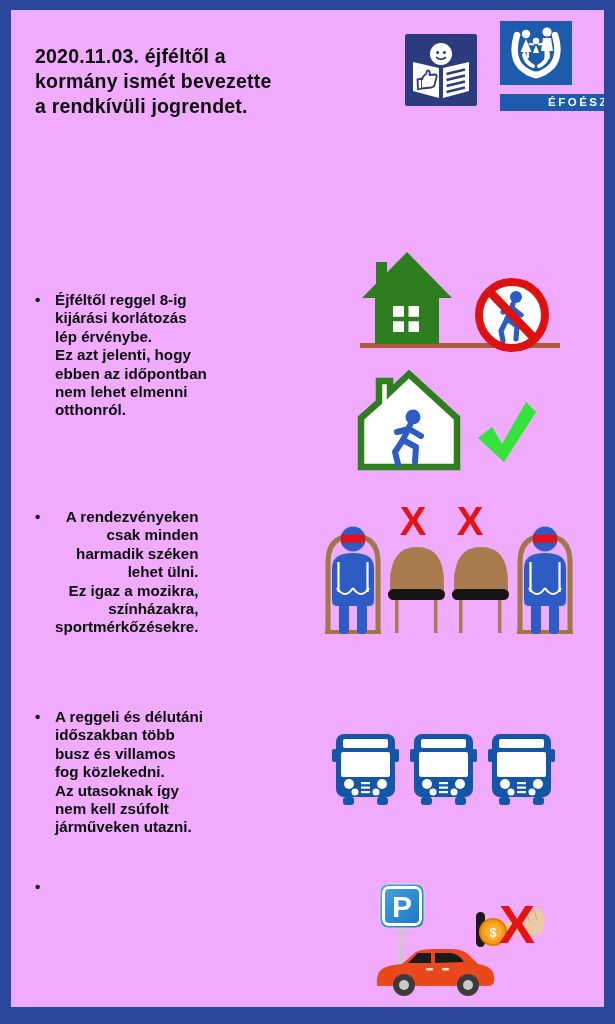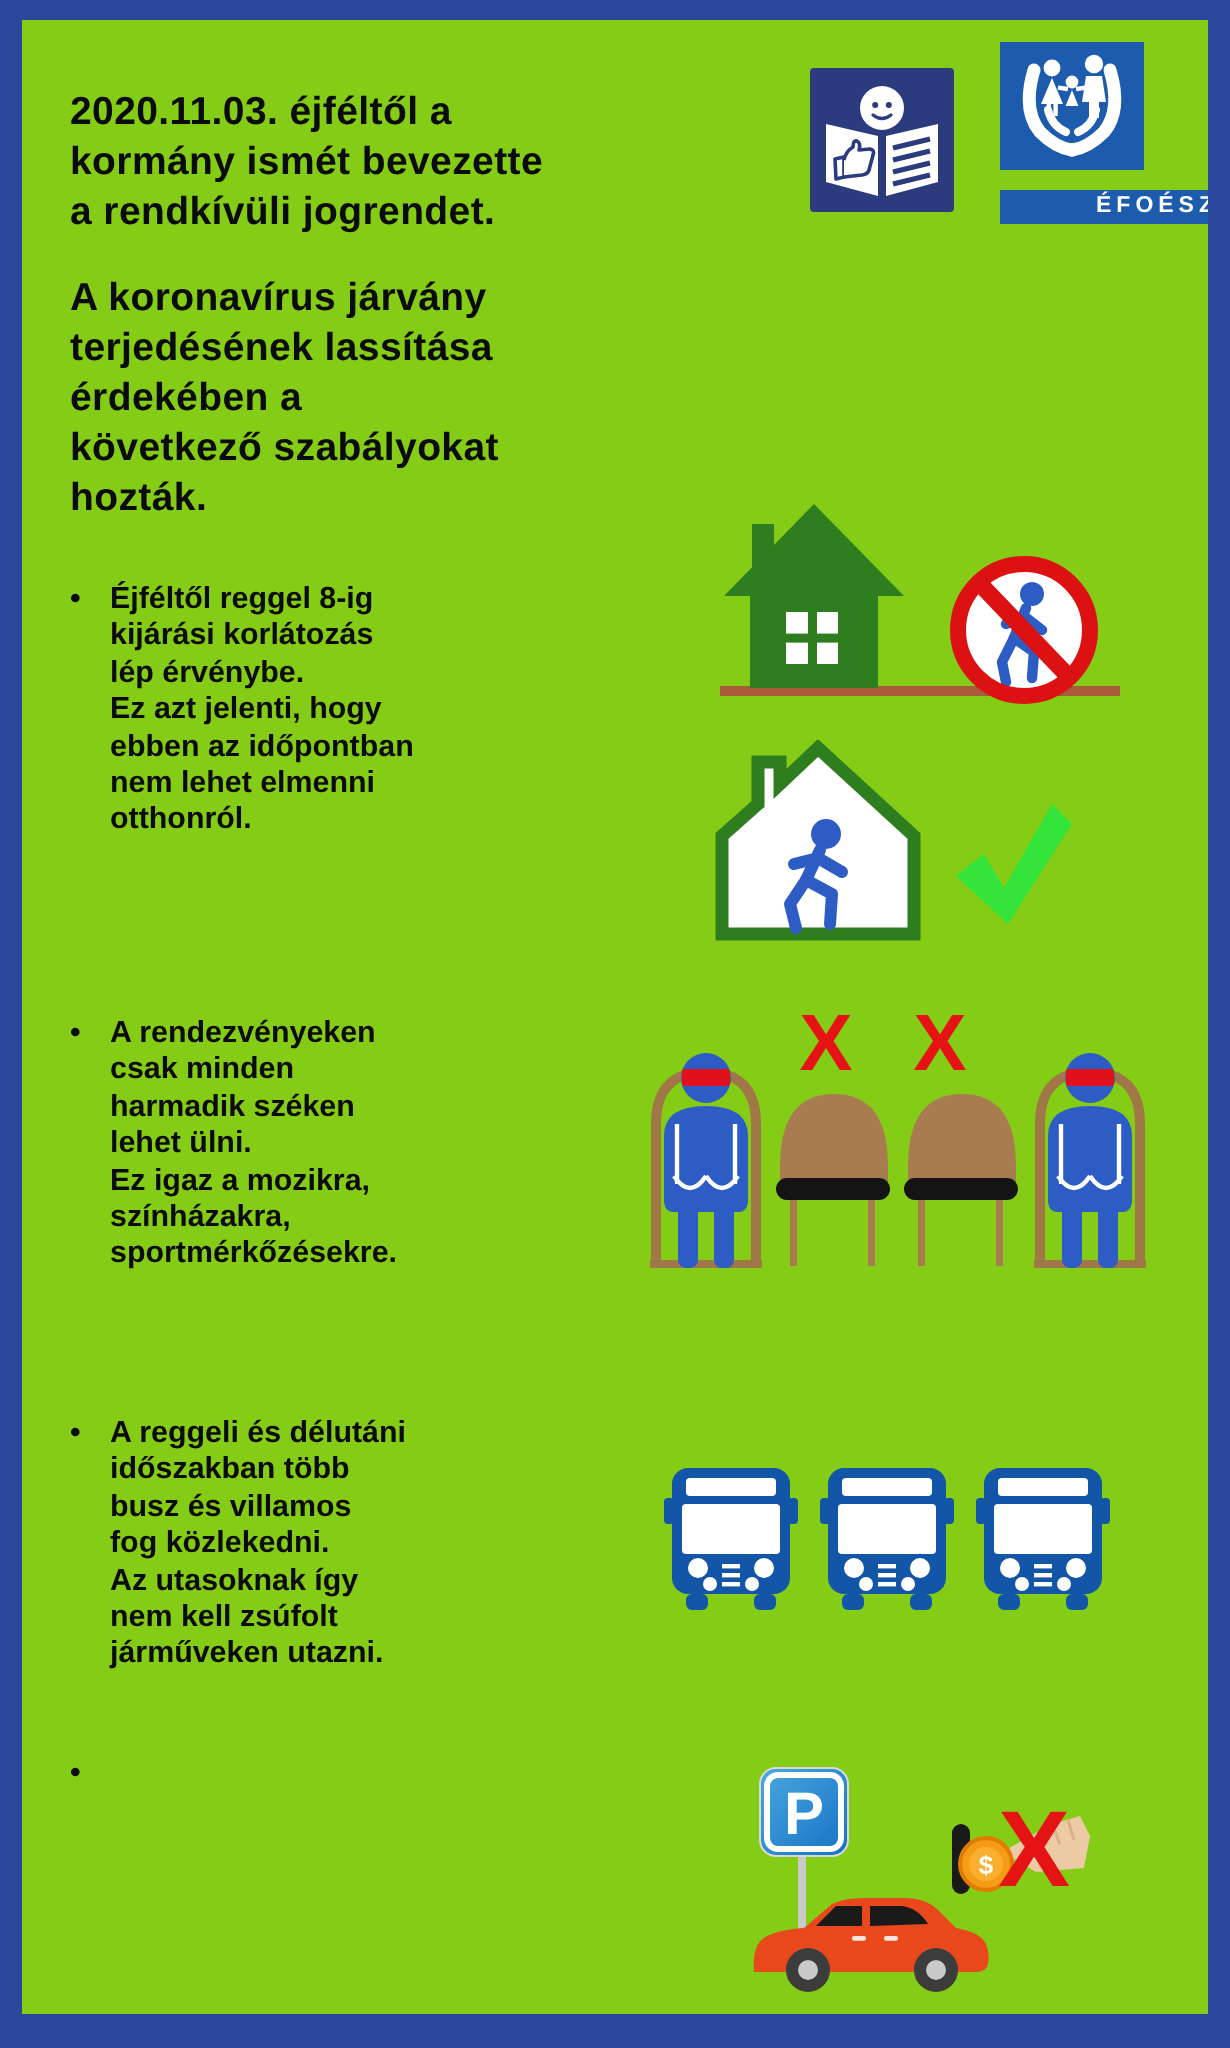--- a/index.html
+++ b/index.html
@@ -1,17 +1,17 @@
 <!DOCTYPE html>
 <html style="--frame_blue: #2a479c; --logo_navy: #2b3b7e; --logo_blue: #1d5cac; --house_green: #2e7d1f; --ground_brown: #a85a3a; --ban_red: #dc1111; --person_blue: #2e5cc5; --check_green: #35e43a; --chair_brown: #a97c50; --chair_outline: #a07848; --seat_black: #141414; --mask_red: #e0101c; --x_red: #e51313; --bus_blue: #1355a6; --psign_blue: #2f8cd2; --pole_gray: #c9c9c9; --car_orange: #e8481c; --window_dark: #1a1a1a; --tire_dark: #3c3c3c; --hub_gray: #c9c9c9; --slot_black: #1a1a1a; --coin_orange: #f59b16; --coin_inner: #fcae2e; --coin_edge: #e07c00; --hand_tan: #eccaa4;"><head>
 <meta charset="utf-8">
 <style>
   html,body { margin:0; padding:0; background:#ffffff; }
   .page {
-    position:relative; width:615px; height:1024px; background:#84cc16;
+    position:relative; width:615px; height:1024px; background:#f0abfc;
     font-family:"Liberation Sans", sans-serif; overflow:hidden;
   }
   .frame {
     position:absolute; inset:0; box-sizing:border-box;
     border-style:solid; border-color:var(--frame_blue);
     border-width:10px 11px 17px 11px; pointer-events:none; z-index:50;
   }
   .t { position:absolute; white-space:pre-line; font-weight:bold; color:#0b0b0b; }
   .h1 { font-size:19.5px; line-height:25px; letter-spacing:0.2px; }
   .body { font-size:15.2px; line-height:18.4px; }
@@ -52,25 +52,20 @@
   .f-hand   { fill:var(--hand_tan); }
 </style>
 </head>
 <body>
 
 <div class="page">
 
   <div class="t h1" style="left:35px; top:44px;">2020.11.03. éjféltől a
 kormány ismét bevezette
 a rendkívüli jogrendet.</div>
-  <div class="t h1" style="left:35px; top:137px;">A koronavírus járvány
-terjedésének lassítása
-érdekében a
-következő szabályokat
-hozták.</div>
 
   <svg class="logo" style="left:405px; top:34px;" width="72" height="72" viewBox="0 0 72 72">
     <rect width="72" height="72" rx="2" class="f-logonavy"></rect>
     <circle cx="36" cy="20" r="11" fill="#fff"></circle>
     <circle cx="32.6" cy="18.5" r="1.5" class="f-logonavy"></circle>
     <circle cx="39.4" cy="18.5" r="1.5" class="f-logonavy"></circle>
     <path d="M31.5 23.5 Q36 27 40.5 23.5" class="s-logonavy" stroke-width="1.6" stroke-linecap="round"></path>
     <path d="M8 28 L34 34 L34 64 L8 57 Z" fill="#fff"></path>
     <path d="M64 28 L38 34 L38 64 L64 57 Z" fill="#fff"></path>
     <g class="s-logonavy" stroke-width="2.6">
@@ -159,21 +154,21 @@
           <path d="M53 59 L41 62"></path>
         </g>
       </g>
     </g>
     <g transform="translate(122,30)">
       <polygon points="0,38 14,27 24,44 48,2 58,12 26,62" class="f-check"></polygon>
     </g>
   </svg>
 
   <div class="t body" style="left:35px; top:508px;">•</div>
-  <div class="t body" style="left:55px; top:508px;">A rendezvényeken
+  <div class="t body" style="left:55px; top:508px;text-align:right;">A rendezvényeken
 csak minden
 harmadik széken
 lehet ülni.
 Ez igaz a mozikra,
 színházakra,
 sportmérkőzésekre.</div>
 
   <svg class="icon" style="left:322px; top:497px;" width="256" height="148" viewBox="0 0 256 148">
     <text x="91" y="38" font-size="40" text-anchor="middle" class="f-x">X</text>
     <text x="148" y="38" font-size="40" text-anchor="middle" class="f-x">X</text>

